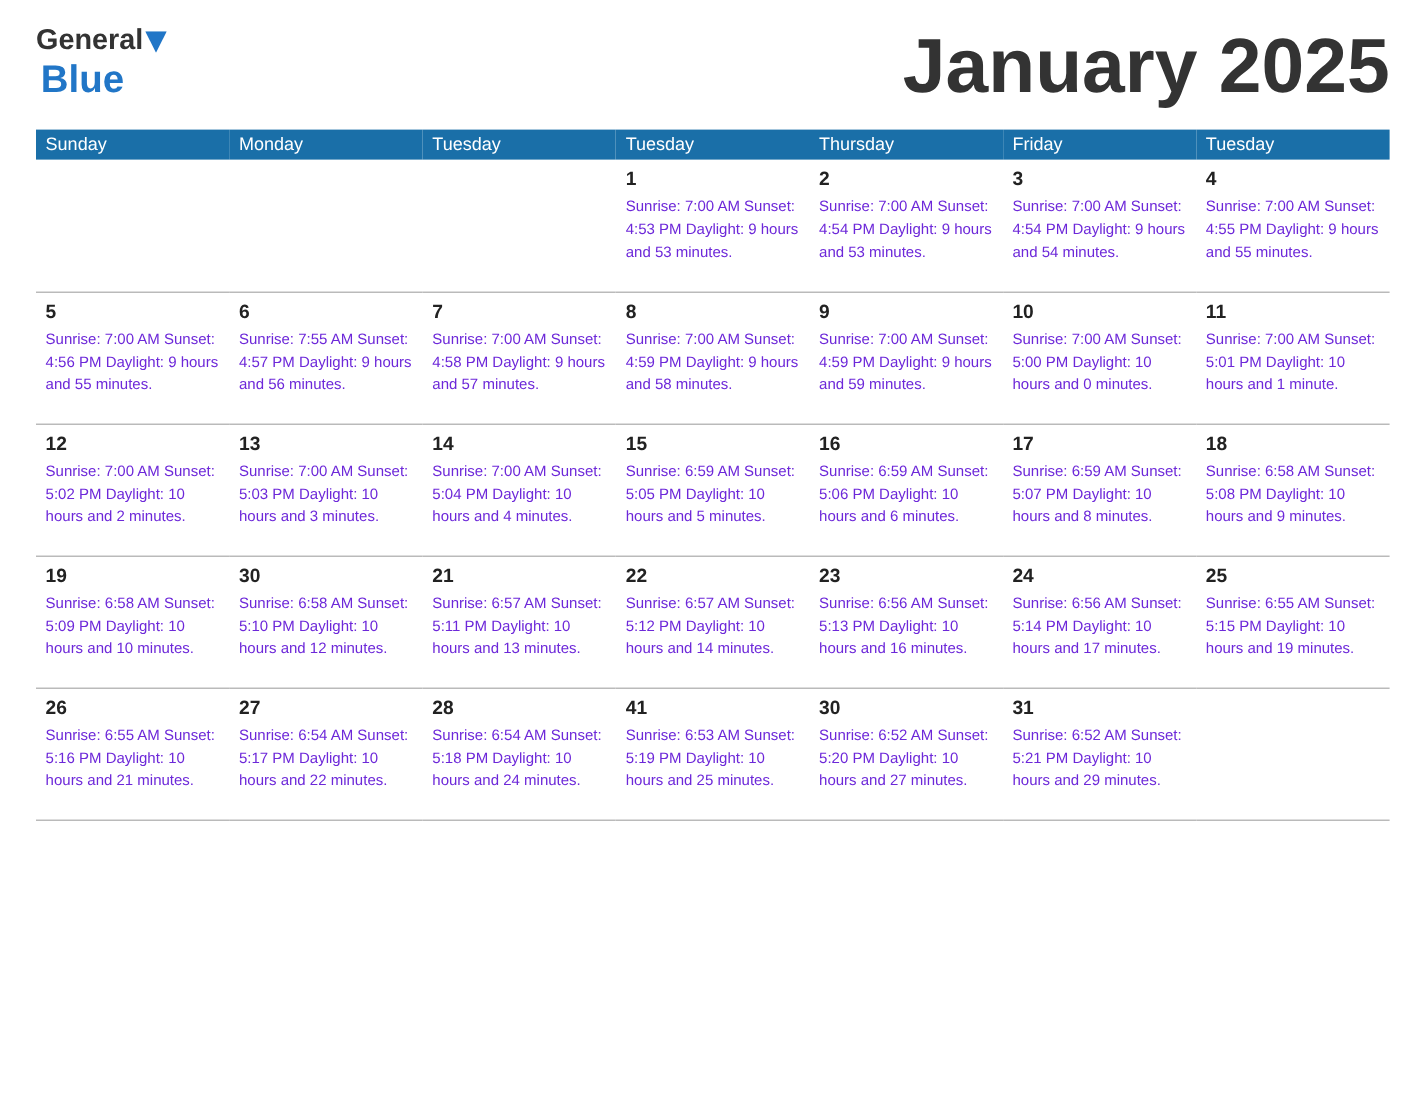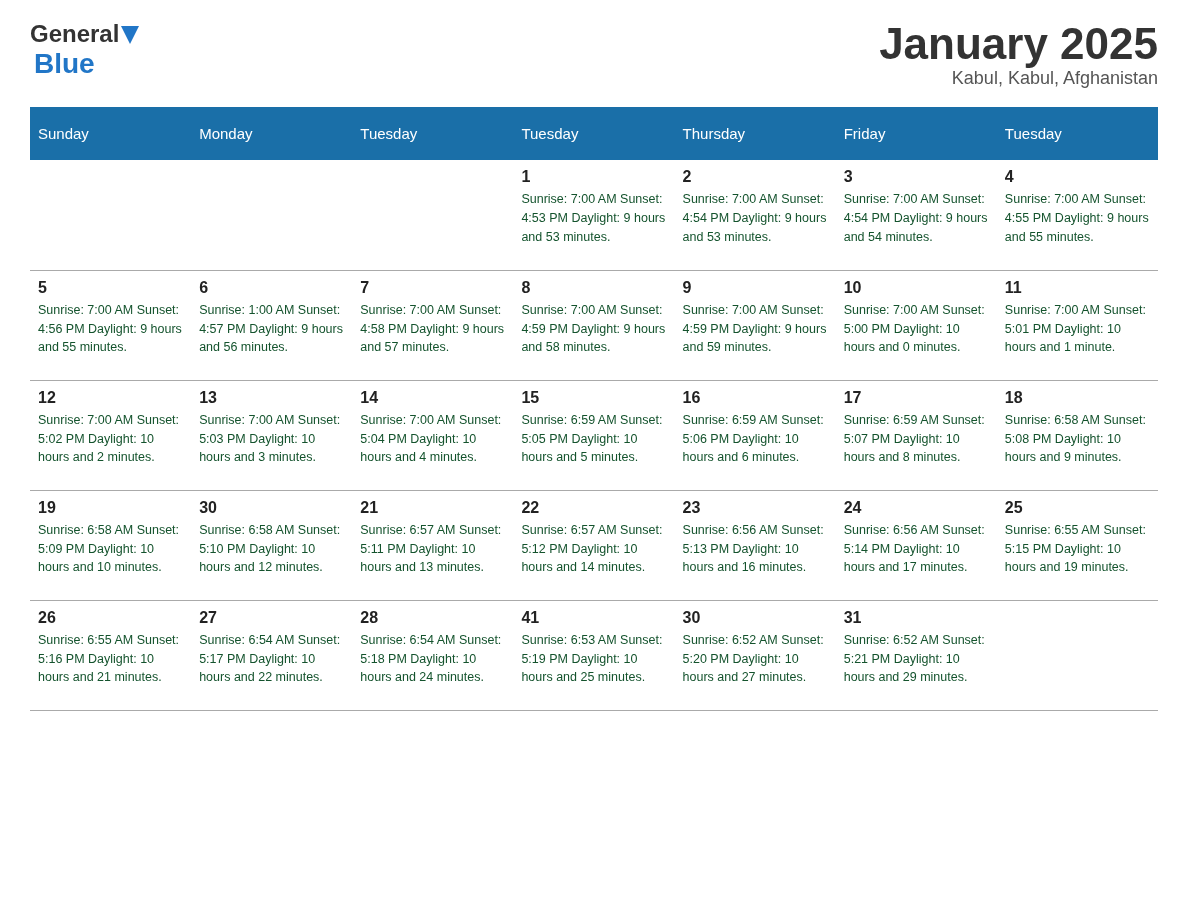--- a/index.html
+++ b/index.html
@@ -13,41 +13,41 @@
     .header {
       display: flex;
       justify-content: space-between;
       align-items: flex-start;
       margin-bottom: 18px;
     }
     .title-block {
       text-align: right;
     }
     .title-block h1 {
-      font-size: 44px;
+      font-size: 64px;
       font-weight: bold;
       color: #333;
       line-height: 1.1;
     }
     .title-block h2 {
       font-size: 18px;
       font-weight: normal;
       color: #555;
     }
     table {
       width: 100%;
       border-collapse: collapse;
       table-layout: fixed;
     }
     thead tr {
       background-color: #1a6fa8;
     }
     thead th {
       color: #fff;
-      padding: 18px 8px;
+      padding: 4px 8px;
       font-size: 15px;
       font-weight: normal;
       text-align: left;
       border: none;
     }
     tbody tr {
       border-bottom: 1.5px solid #aaa;
     }
     tbody td {
       vertical-align: top;
@@ -59,21 +59,21 @@
     }
     .day-num {
       font-size: 16px;
       font-weight: bold;
       color: #222;
       display: block;
       margin-bottom: 4px;
     }
     .day-info {
       font-size: 12.5px;
-      color: #14532d;
+      color: #6d28d9;
       line-height: 1.5;
     }
     .logo-wrapper {
       display: flex;
       flex-direction: column;
       align-items: flex-start;
     }
     .logo-line1 {
       display: flex;
       align-items: center;
@@ -84,26 +84,25 @@
 
 <div class="header">
   <div class="logo-wrapper">
     <div class="logo-line1">
       <span style="font-size:24px;font-weight:bold;color:#333;">General</span>
       <svg width="18" height="18" viewBox="0 0 18 18" style="margin-left:2px;margin-top:2px;">
         <polygon points="0,0 18,0 9,18" fill="#2176c7"></polygon>
       </svg>
     </div>
     <div>
-      <span style="font-size:28px;font-weight:bold;color:#2176c7;margin-left:4px;">Blue</span>
+      <span style="font-size:32px;font-weight:bold;color:#2176c7;margin-left:4px;">Blue</span>
     </div>
   </div>
   <div class="title-block">
     <h1>January 2025</h1>
-    <h2>Kabul, Kabul, Afghanistan</h2>
   </div>
 </div>
 
 <table>
   <thead>
     <tr>
       <th>Sunday</th>
       <th>Monday</th>
       <th>Tuesday</th>
       <th>Tuesday</th>
@@ -149,21 +148,21 @@
       <tr>
         <td>
           <span class="day-num">5</span>
           <div class="day-info">Sunrise: 7:00 AM
 Sunset: 4:56 PM
 Daylight: 9 hours
 and 55 minutes.</div>
         </td>
         <td>
           <span class="day-num">6</span>
-          <div class="day-info">Sunrise: 1:00 AM
+          <div class="day-info">Sunrise: 7:55 AM
 Sunset: 4:57 PM
 Daylight: 9 hours
 and 56 minutes.</div>
         </td>
         <td>
           <span class="day-num">7</span>
           <div class="day-info">Sunrise: 7:00 AM
 Sunset: 4:58 PM
 Daylight: 9 hours
 and 57 minutes.</div>

